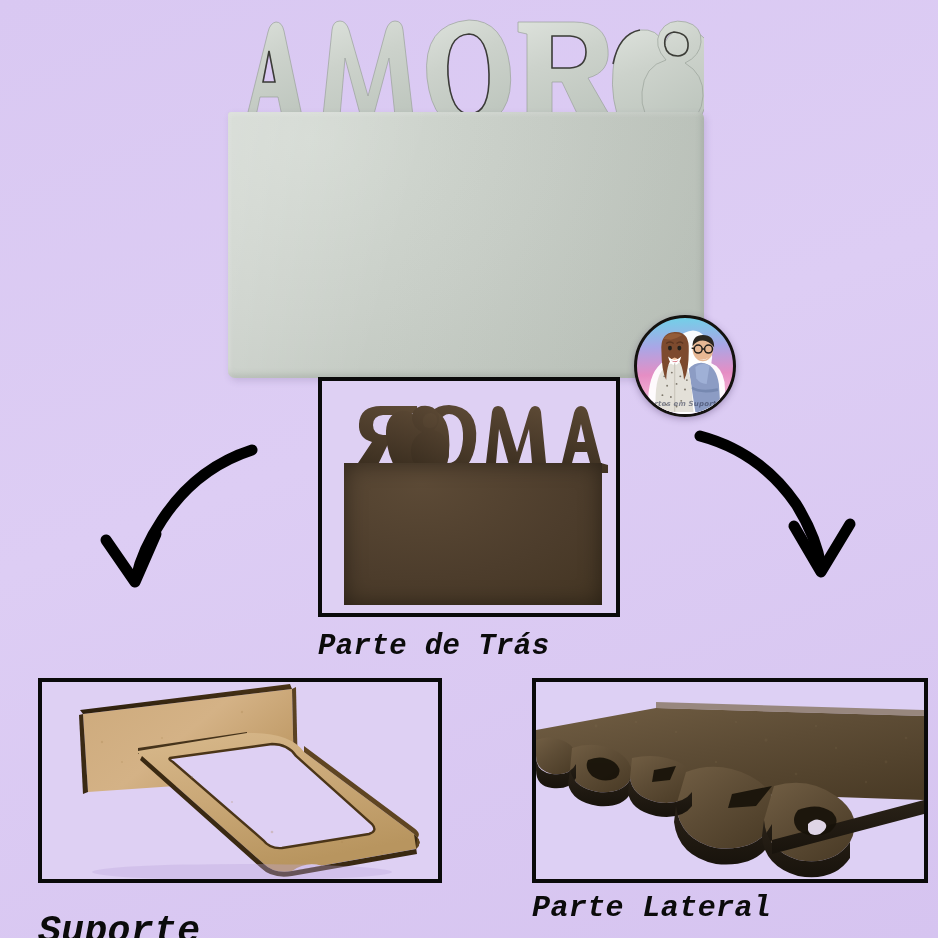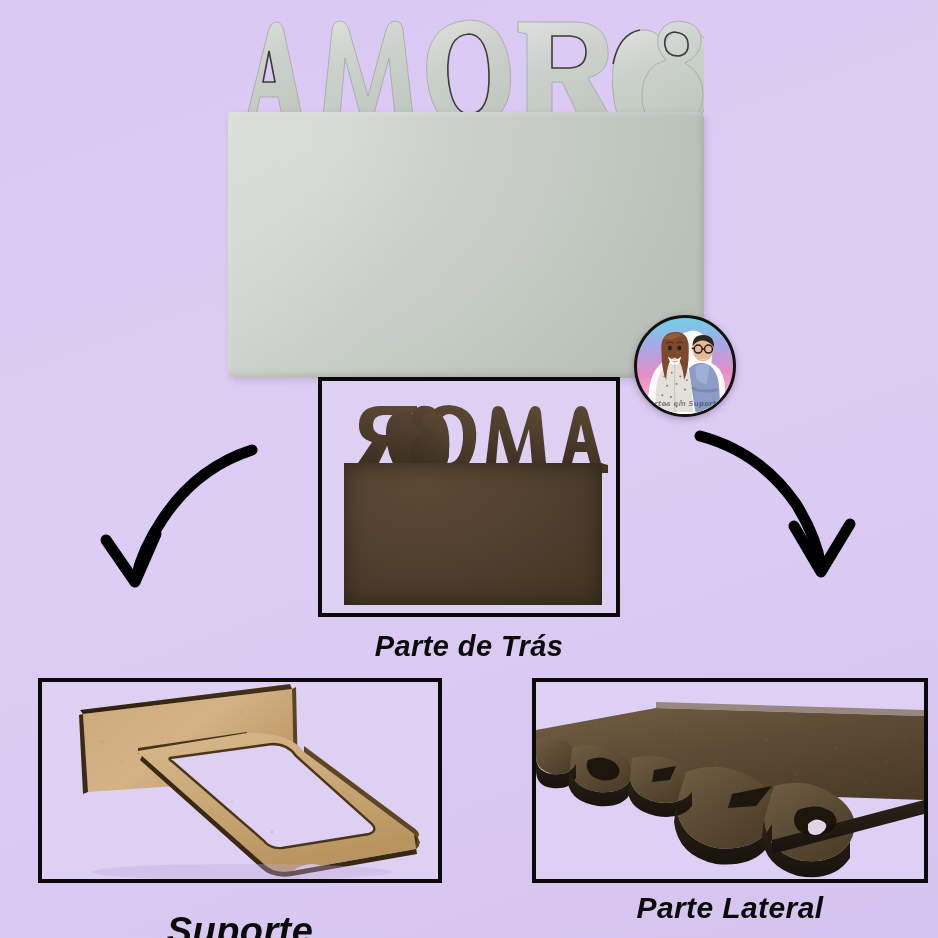--- a/index.html
+++ b/index.html
@@ -67,22 +67,21 @@
   .side-scene{ position:absolute; inset:0; }
 
   
   .arrow{ position:absolute; }
   #arrow-left  { left:92px;  top:428px; width:170px; height:168px; }
   #arrow-right { left:688px; top:418px; width:176px; height:168px; }
 
   
   .caption{
     position:absolute;
-    text-align:center;
-    font-family:Liberation Sans, sans-serif;
+    font-family:Liberation Mono, monospace;
     font-weight:bold;
     font-style:italic;
     color:#0b0b0b;
     letter-spacing:.4px;
     white-space:nowrap;
   }
   #cap-back { left:318px; top:630px; width:302px; font-size:29px; }
   #cap-stand{ left:38px;  top:910px; width:404px; font-size:38px; }
   #cap-side { left:532px; top:891px; width:396px; font-size:30px; }
 

